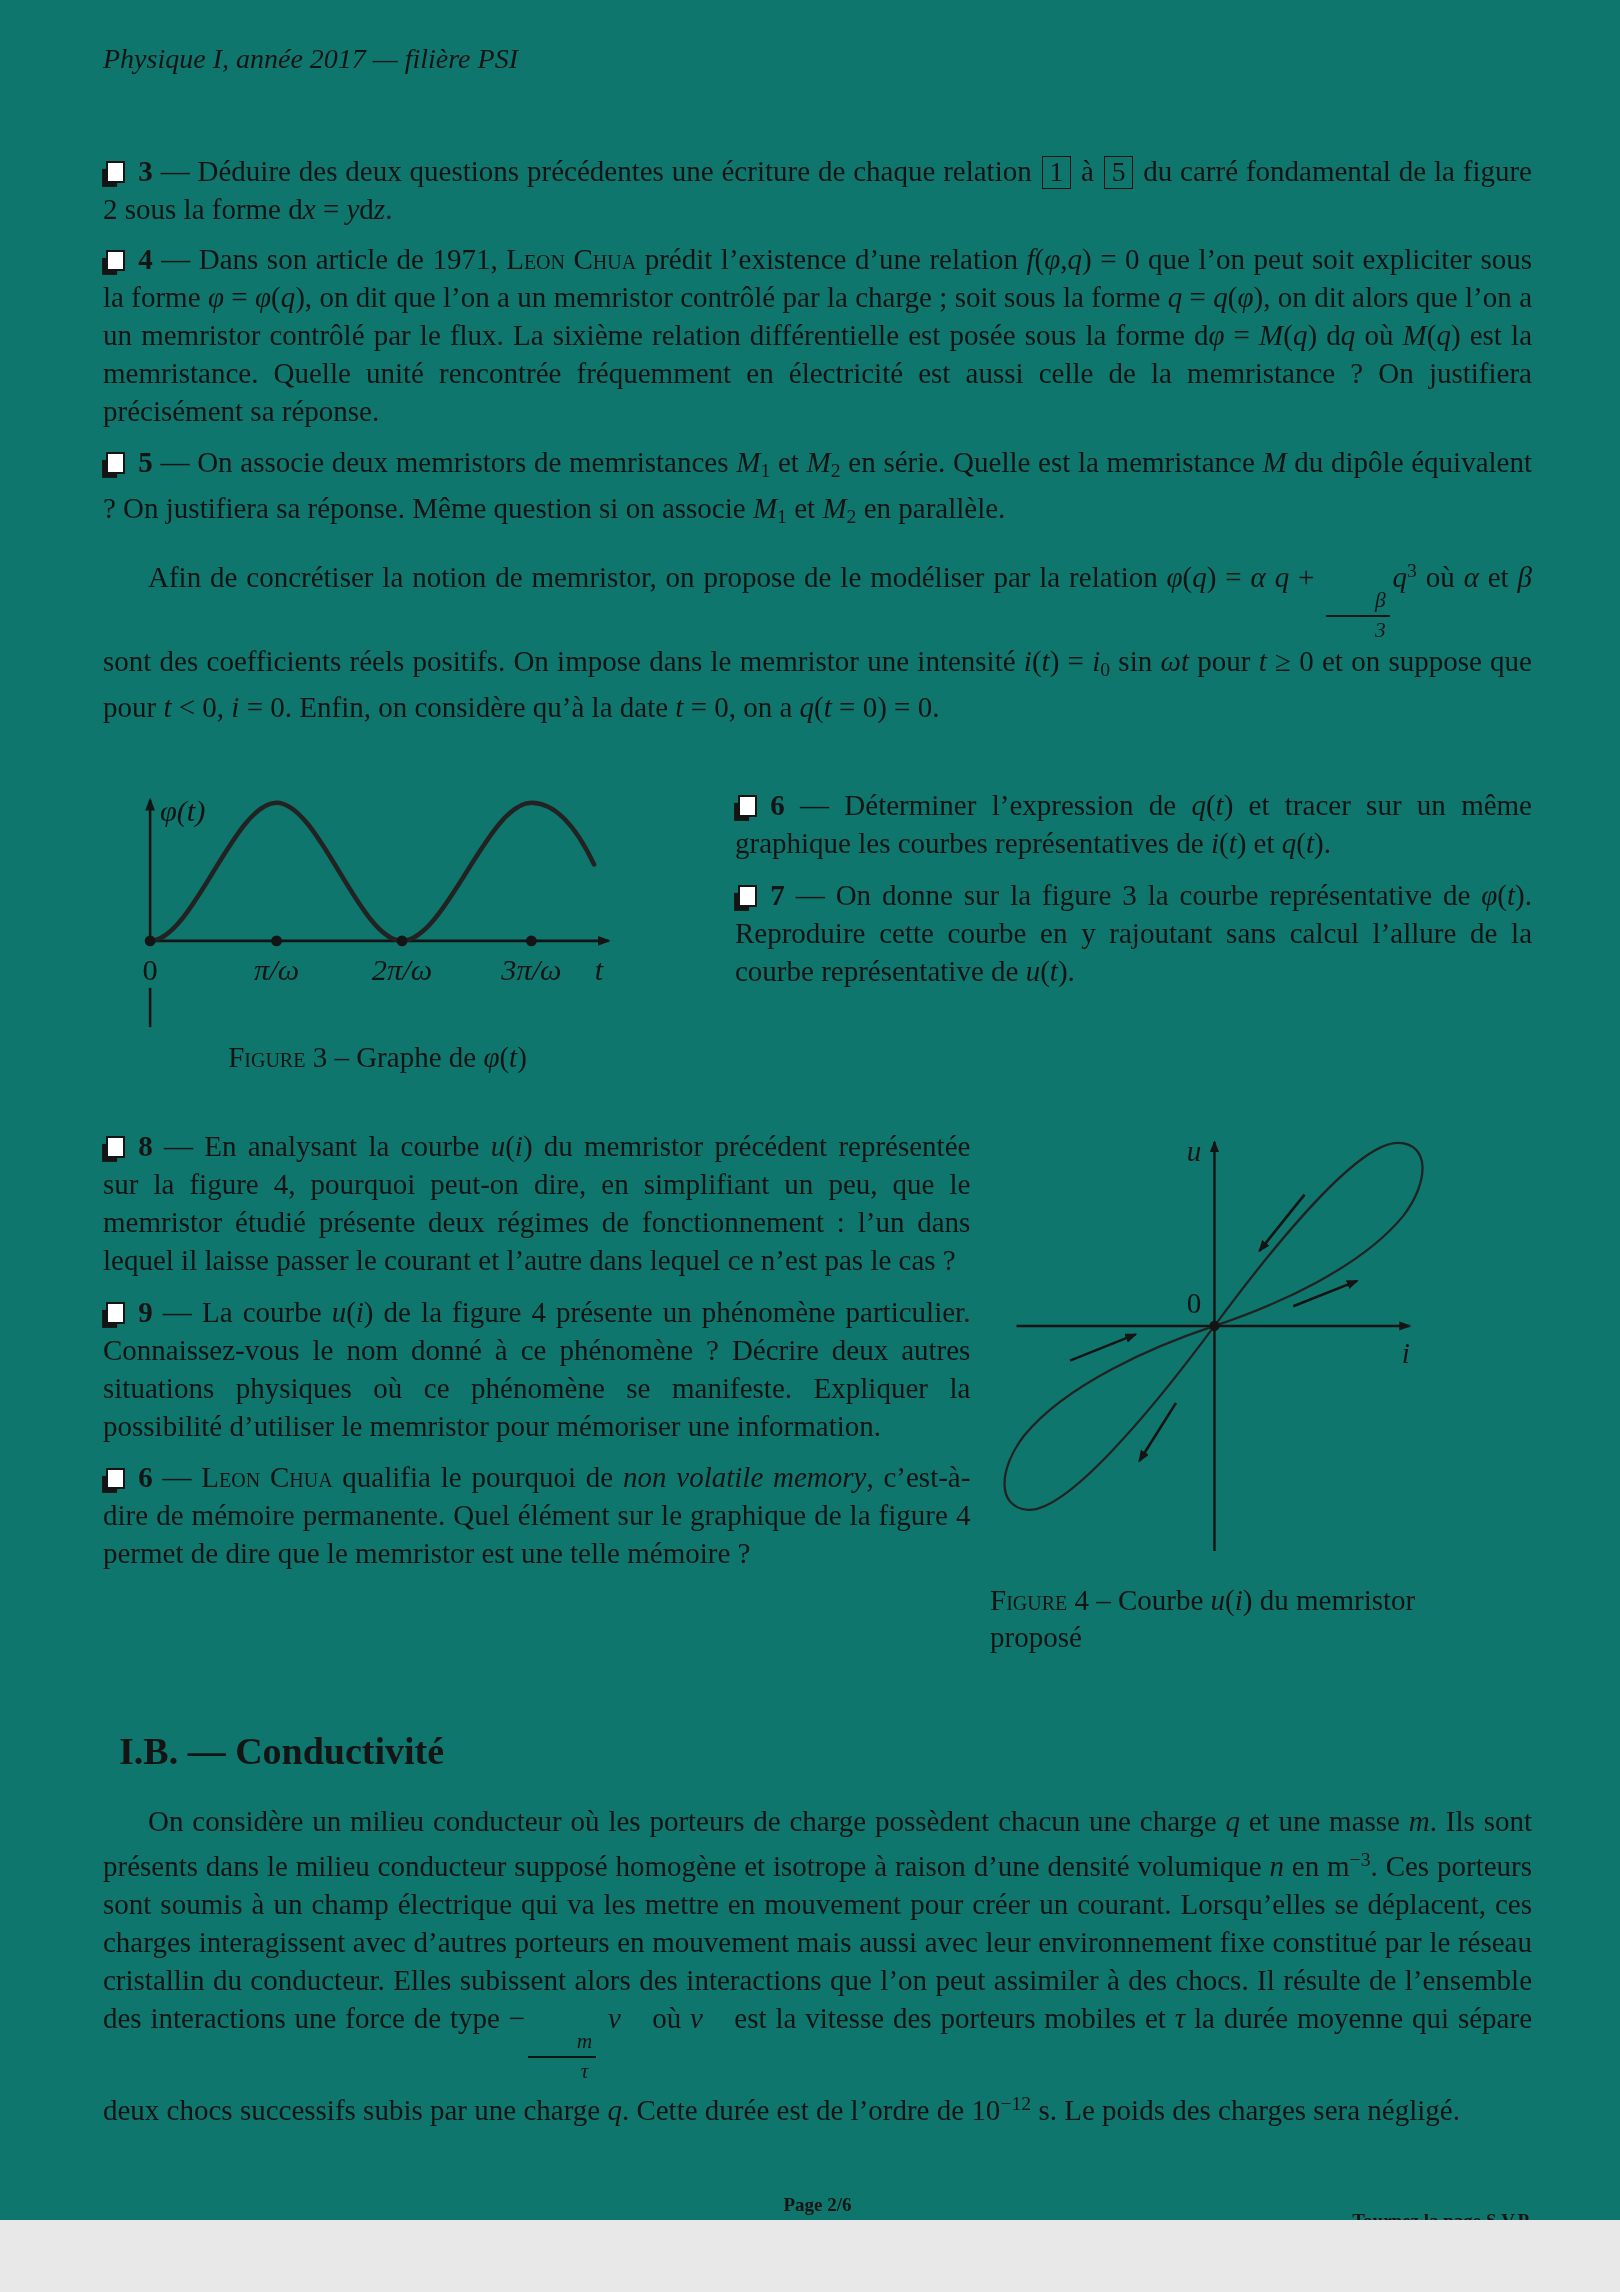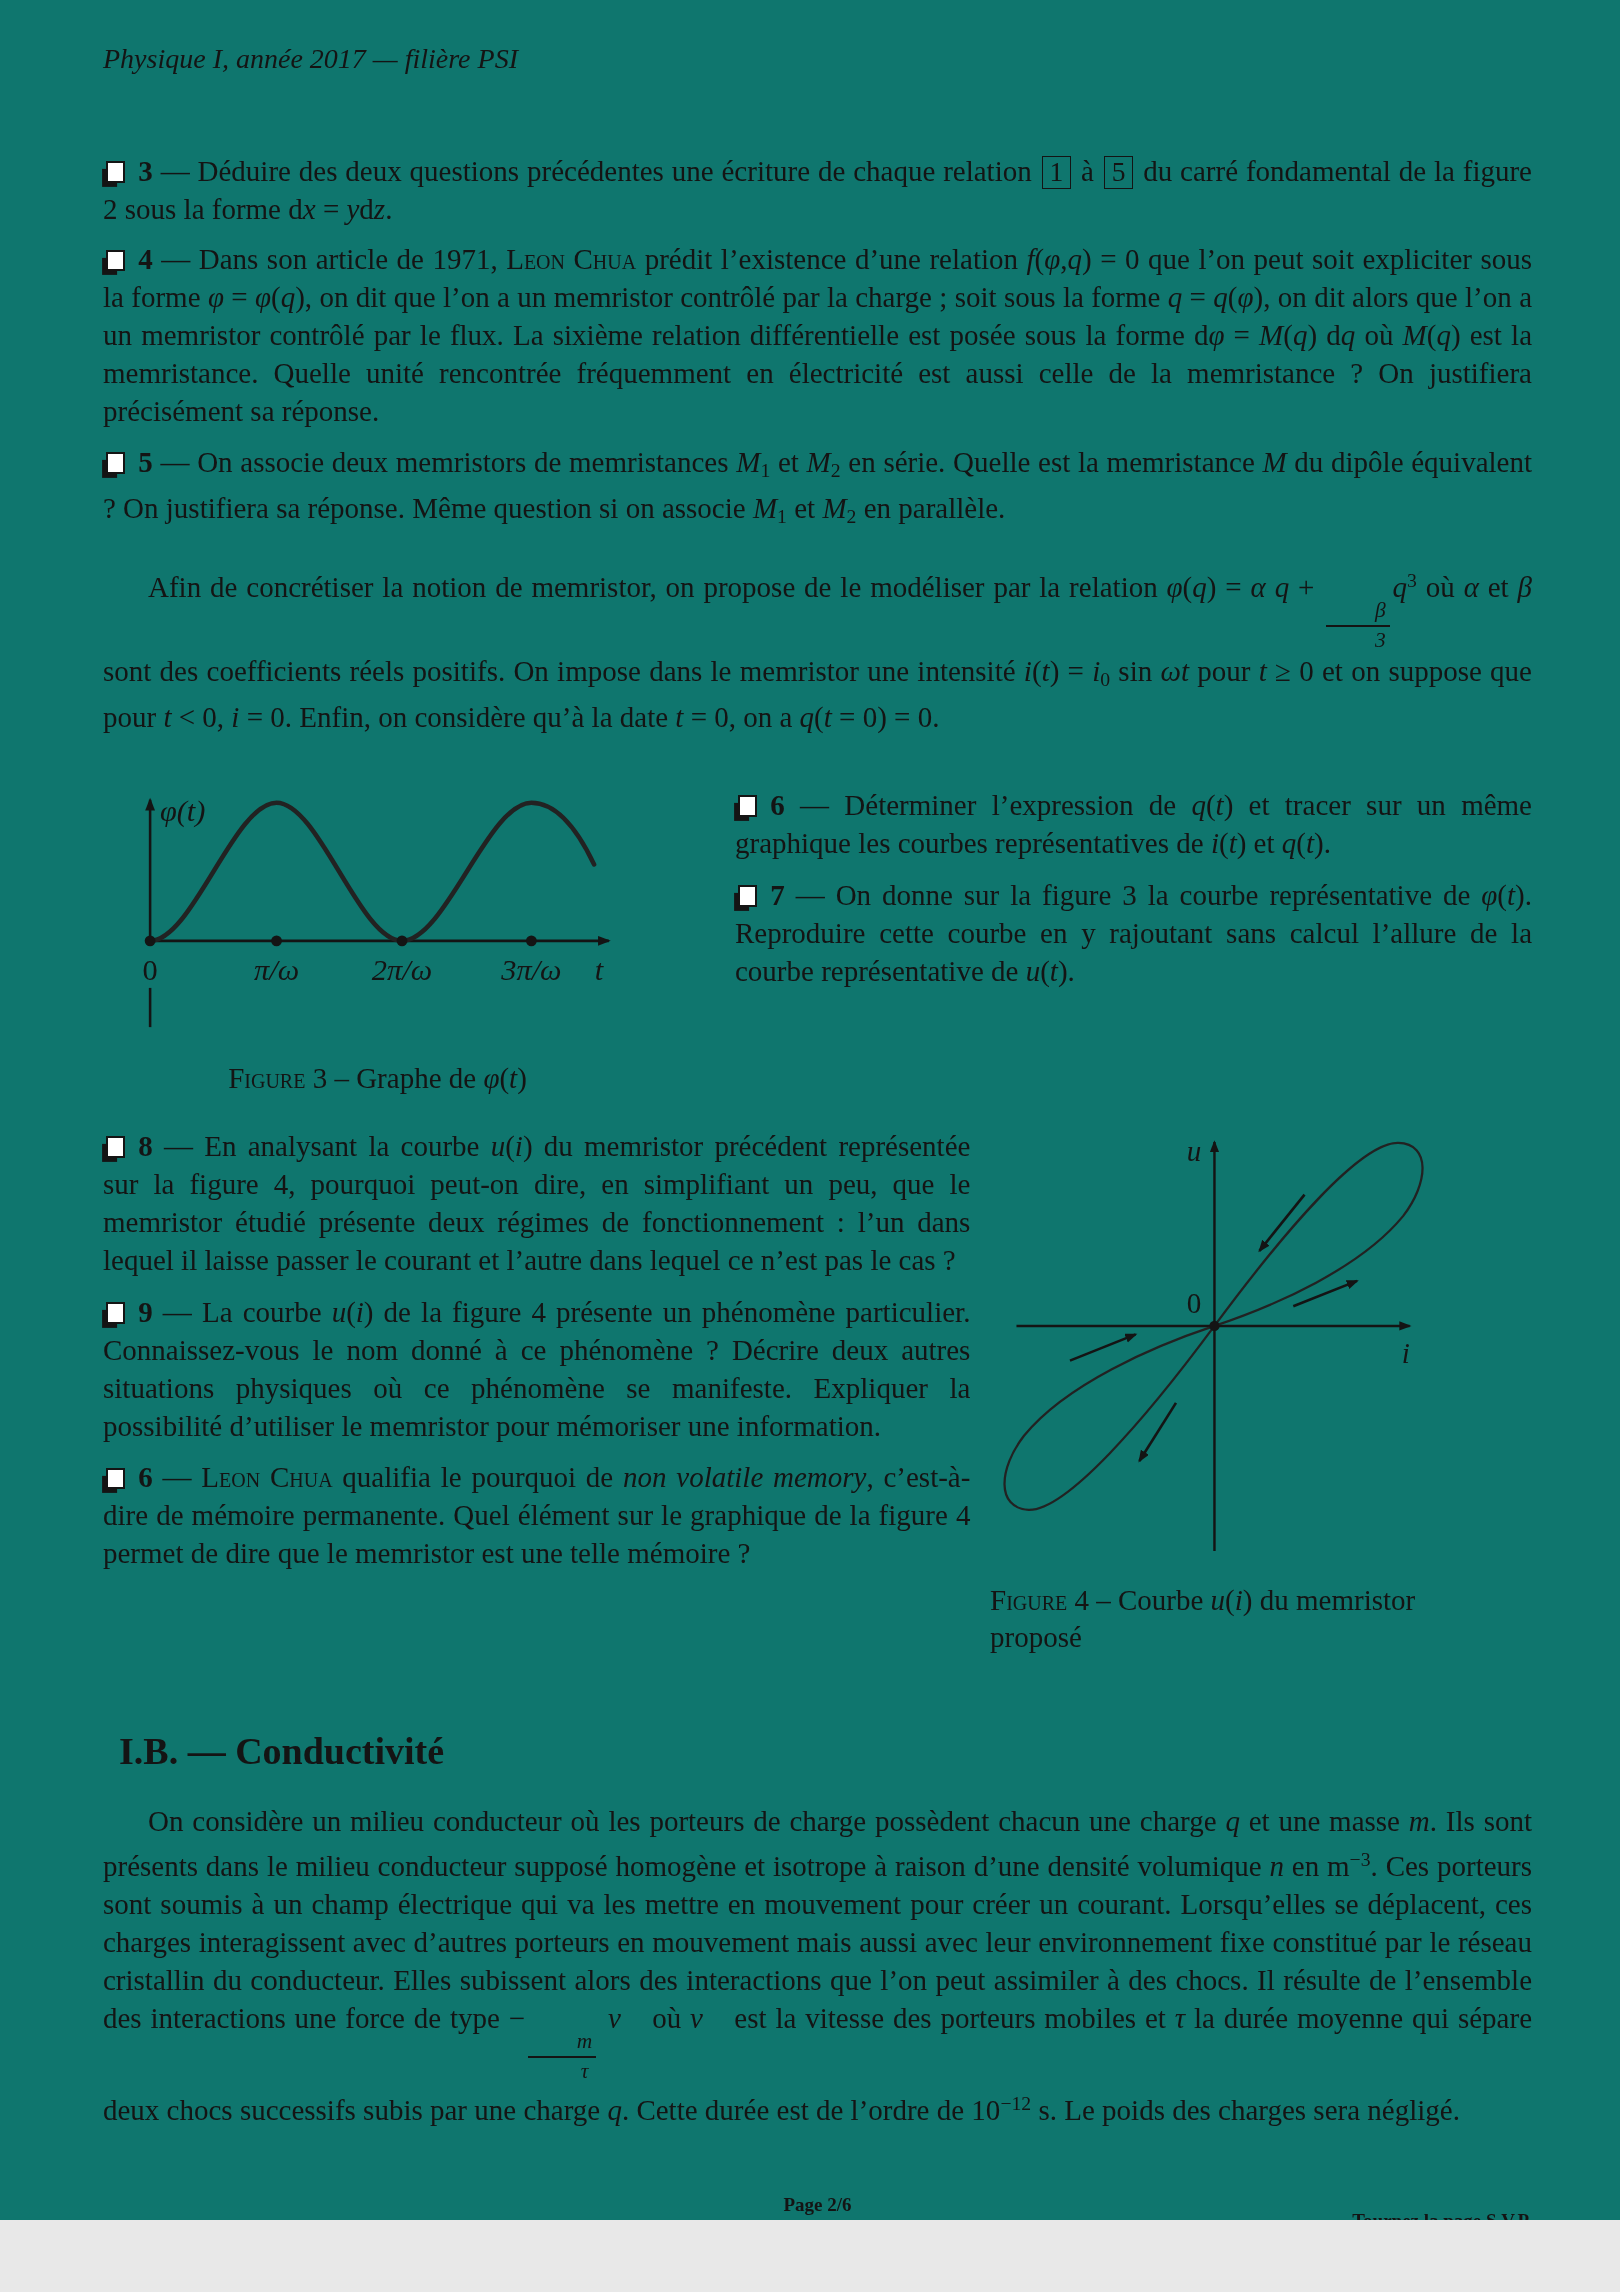--- a/index.html
+++ b/index.html
@@ -41,21 +41,21 @@
   }
   .fn{border-bottom:2px solid #141414;padding:0 3.9px 2px 3.9px;}
   .fd{padding-top:1px;}
   .row{display:flex;align-items:flex-start;}
   .row1{top:786px;}
   .fig3col{width:632px;flex:none;}
   .q67col{flex:1;}
   .row2{top:1127px;}
   .q8col{width:887px;flex:none;padding-right:19.6px;box-sizing:border-box;}
   .fig4col{flex:1;}
-  .figcap{font-size:29px;line-height:37px;margin-top:23px;}
+  .figcap{font-size:29px;line-height:37px;margin-top:2px;}
   .figcap3{text-align:center;width:549px;}
   .figcap4{width:510px;margin-top:9.8px;}
   .sect{top:1713px;}
   .sect h2{margin:16px;font-size:38px;font-weight:bold;}
   .sect .para{margin-top:29px;}
   svg text{
     font-family:"Liberation Serif","DejaVu Serif",serif;
     font-style:italic;font-size:31px;fill:#141414;
   }
   svg text.up{font-style:normal;}
@@ -72,21 +72,21 @@
 <body>
 
 <div class="page">
 
   <div class="content-abs hdr">Physique I, année 2017 — filière PSI</div>
 
   <div class="content-abs" style="top:139px;">
     <p class="para q"><span class="cb"></span><span class="b">3</span><span> — Déduire des deux questions précédentes une écriture de chaque relation </span><span class="box">1</span><span> à </span><span class="box">5</span><span> du carré fondamental de la figure 2 sous la forme d</span><span class="i">x</span><span> = </span><span class="i">y</span><span>d</span><span class="i">z</span><span>.</span></p>
     <p class="para q"><span class="cb"></span><span class="b">4</span><span> — Dans son article de 1971, </span><span class="sc">Leon Chua</span><span> prédit l’existence d’une relation </span><span class="i">f</span><span>(</span><span class="i">φ</span><span>,</span><span class="i">q</span><span>) = 0 que l’on peut soit expliciter sous la forme </span><span class="i">φ</span><span> = </span><span class="i">φ</span><span>(</span><span class="i">q</span><span>), on dit que l’on a un memristor contrôlé par la charge ; soit sous la forme </span><span class="i">q</span><span> = </span><span class="i">q</span><span>(</span><span class="i">φ</span><span>), on dit alors que l’on a un memristor contrôlé par le flux. La sixième relation différentielle est posée sous la forme d</span><span class="i">φ</span><span> = </span><span class="i">M</span><span>(</span><span class="i">q</span><span>) d</span><span class="i">q</span><span> où </span><span class="i">M</span><span>(</span><span class="i">q</span><span>) est la memristance. Quelle unité rencontrée fréquemment en électricité est aussi celle de la memristance ? On justifiera précisément sa réponse.</span></p>
     <p class="para q"><span class="cb"></span><span class="b">5</span><span> — On associe deux memristors de memristances </span><span class="i">M</span><span class="sub">1</span><span> et </span><span class="i">M</span><span class="sub">2</span><span> en série. Quelle est la memristance </span><span class="i">M</span><span> du dipôle équivalent ? On justifiera sa réponse. Même question si on associe </span><span class="i">M</span><span class="sub">1</span><span> et </span><span class="i">M</span><span class="sub">2</span><span> en parallèle.</span></p>
-    <p class="para q indent" style="margin-top:26px;"><span>Afin de concrétiser la notion de memristor, on propose de le modéliser par la relation </span><span class="i">φ</span><span>(</span><span class="i">q</span><span>) = </span><span class="i">α q</span><span> + </span><span class="frac">
+    <p class="para q indent" style="margin-top:16px;"><span>Afin de concrétiser la notion de memristor, on propose de le modéliser par la relation </span><span class="i">φ</span><span>(</span><span class="i">q</span><span>) = </span><span class="i">α q</span><span> + </span><span class="frac">
           <span class="fn">β</span>
           <span class="fd">3</span>
         </span><span class="i">q</span><span class="sup">3</span><span> où </span><span class="i">α</span><span> et </span><span class="i">β</span><span> sont des coefficients réels positifs. On impose dans le memristor une intensité </span><span class="i">i</span><span>(</span><span class="i">t</span><span>) = </span><span class="i">i</span><span class="sub">0</span><span> sin </span><span class="i">ωt</span><span> pour </span><span class="i">t</span><span> ≥ 0 et on suppose que pour </span><span class="i">t</span><span> &lt; 0, </span><span class="i">i</span><span> = 0. Enfin, on considère qu’à la date </span><span class="i">t</span><span> = 0, on a </span><span class="i">q</span><span>(</span><span class="i">t</span><span> = 0) = 0.</span></p>
   </div>
 
   <div class="content-abs row row1">
     <div class="fig3col">
       <svg width="549" height="247" viewBox="0 0 560 252">
         <defs>
           <marker id="ah3" markerWidth="14" markerHeight="12" refX="11" refY="5" orient="auto" markerUnits="userSpaceOnUse">

